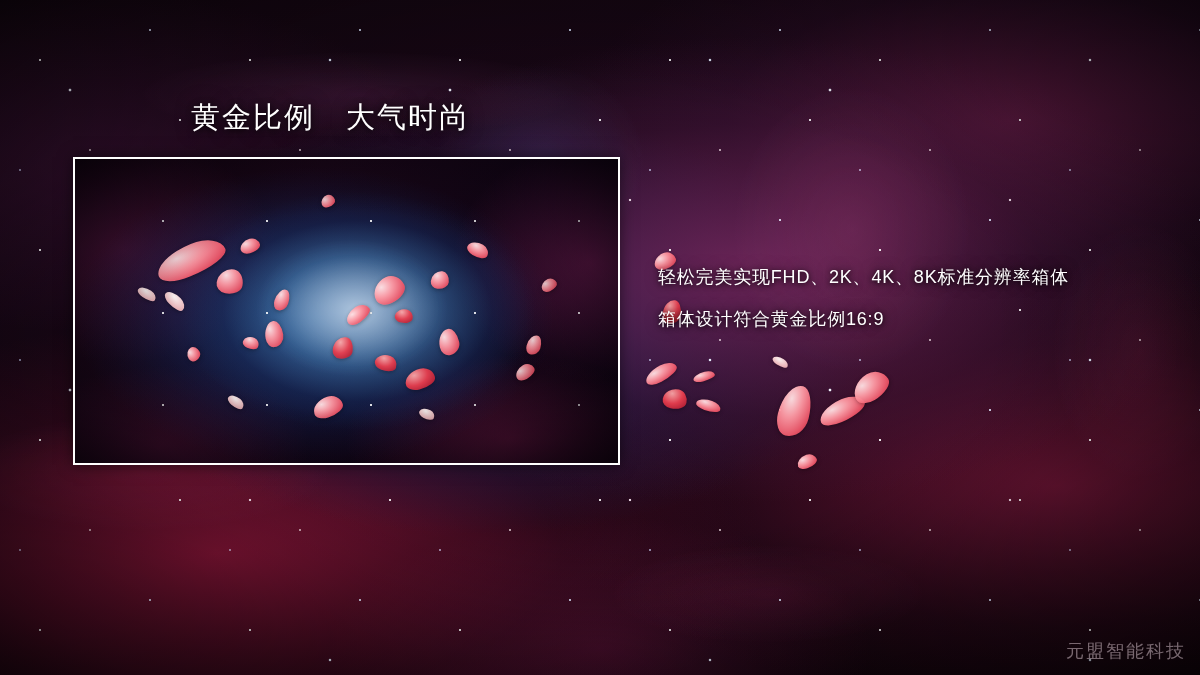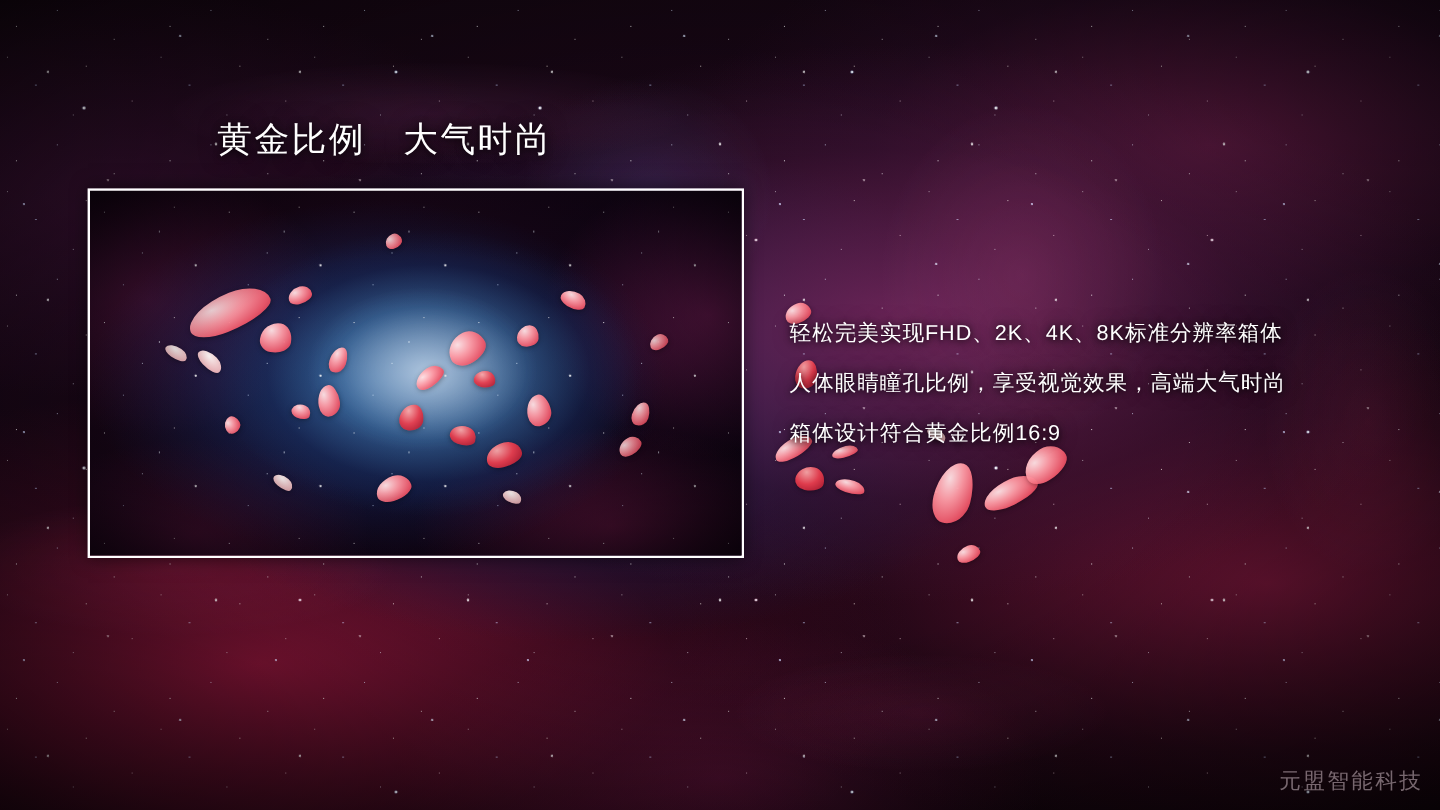--- a/index.html
+++ b/index.html
@@ -127,21 +127,21 @@
     background:
       radial-gradient(ellipse at 35% 30%, rgba(255,248,246,0.97) 0%, rgba(255,214,214,0.92) 45%, rgba(248,172,176,0.88) 100%);
   }
   .petal.deep{
     background:
       radial-gradient(ellipse at 34% 26%, rgba(255,170,170,0.92) 0%, rgba(232,62,78,0.95) 48%, rgba(160,18,40,0.95) 100%);
   }
 
   
   #slide-title{
-    position:absolute;left:181px;top:101px;
+    position:absolute;left:191px;top:101px;
     font-size:29px;line-height:1.15;
     color:#ffffff;letter-spacing:2px;
     white-space:pre;
     text-shadow:0 1px 6px rgba(0,0,0,.85), 0 0 18px rgba(0,0,0,.55);
   }
   #body-text{
     position:absolute;left:658px;top:256px;width:500px;
   }
   .body-line{
     font-size:18px;line-height:42px;
@@ -212,19 +212,18 @@
         <div class="petal" style="left: 246px; top: 36px; width: 14px; height: 12px; transform: rotate(-20deg);"></div>
         <div class="petal" style="left: 440px; top: 206px; width: 20px; height: 14px; transform: rotate(-30deg);"></div>
         <div class="petal" style="left: 452px; top: 176px; width: 14px; height: 20px; transform: rotate(16deg);"></div>
         <div class="petal" style="left: 466px; top: 120px; width: 16px; height: 12px; transform: rotate(-24deg);"></div>
       </div>
     <div class="inner-layer" id="photo-vignette"></div>
   </div>
 
   <div id="body-text">
     <div class="body-line">轻松完美实现FHD、2K、4K、8K标准分辨率箱体</div>
-    <div class="body-line">人体眼睛瞳孔比例，享受视觉效果，高端大气时尚</div>
     <div class="body-line">箱体设计符合黄金比例16:9</div>
   </div>
 
   <div id="watermark">元盟智能科技</div>
 
 </div>
 
 </body></html>

